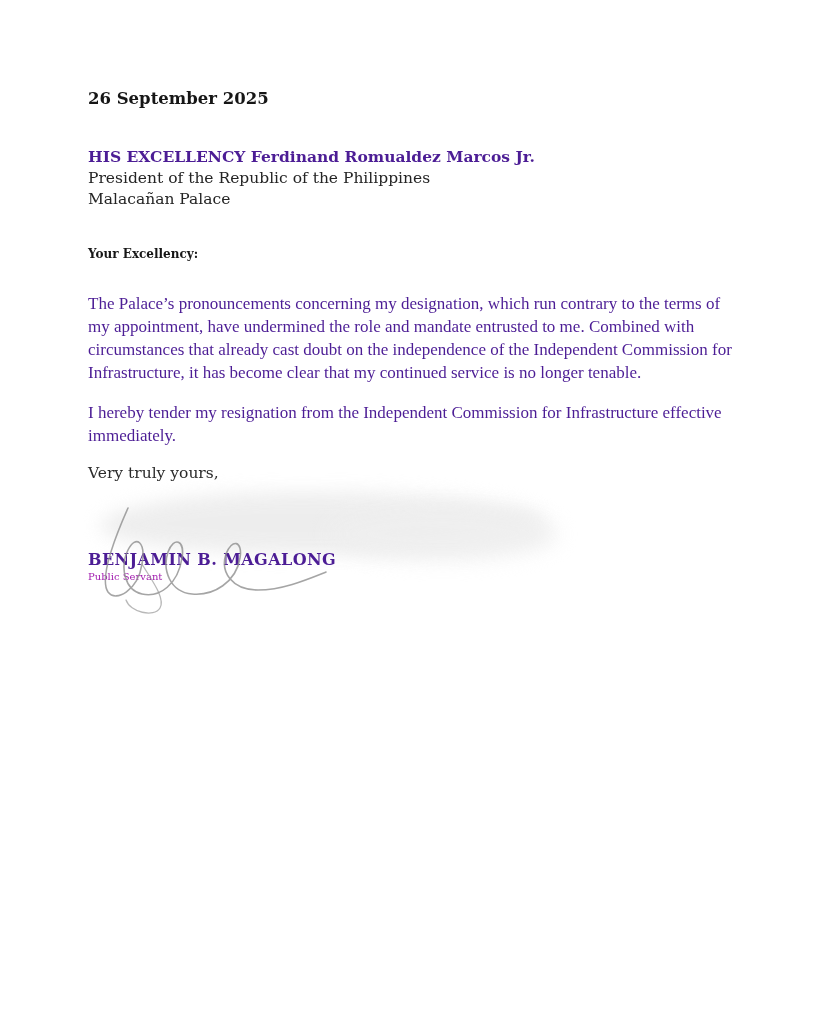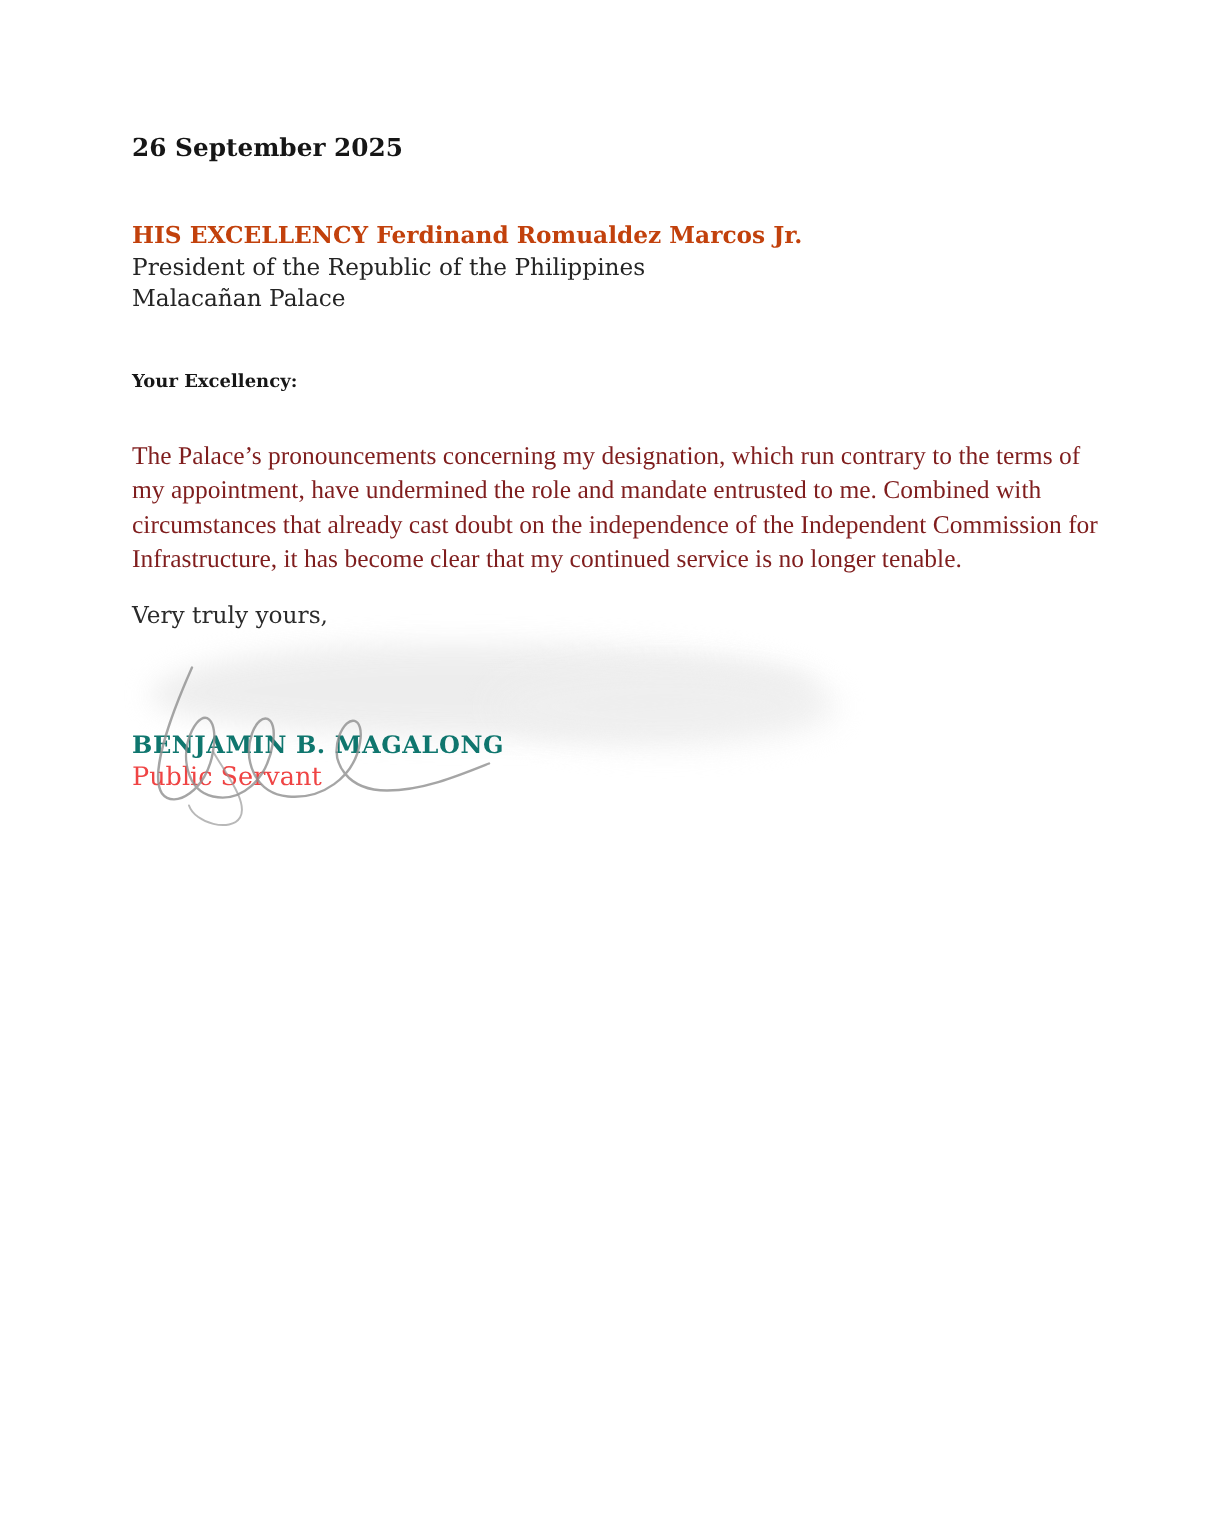--- a/index.html
+++ b/index.html
@@ -31,34 +31,34 @@
   }
   .recipient-block {
     margin-top: 37px;
     font-family: "DejaVu Serif", serif;
     font-size: 15.5px;
     line-height: 21.5px;
     color: #242424;
   }
   .recipient-line-bold {
     font-weight: bold;
-    color: #c2410c;
+    color: #4c1d95;
   }
   .salutation {
     margin-top: 36px;
     font-family: "DejaVu Serif", serif;
     font-weight: bold;
     font-size: 12px;
     color: #161616;
   }
   .body-block {
     margin-top: 31px;
     font-size: 17px;
     line-height: 23px;
-    color: #7f1d1d;
+    color: #4c1d95;
   }
   .body-block p {
     margin: 0 0 17px 0;
   }
   .closing-block {
     margin-top: 16px;
     font-family: "DejaVu Serif", serif;
     font-size: 15.5px;
     color: #2a2a2a;
   }
@@ -99,49 +99,50 @@
     z-index: 2;
     pointer-events: none;
   }
   .signatory-name {
     position: relative;
     z-index: 1;
     font-family: "DejaVu Serif", serif;
     font-weight: bold;
     font-size: 16px;
     letter-spacing: 0.4px;
-    color: #0f766e;
+    color: #4c1d95;
   }
   .signatory-title {
     position: relative;
     z-index: 1;
     font-family: "DejaVu Serif", serif;
-    font-size: 17px;
+    font-size: 10px;
     margin-top: 2px;
-    color: #ef4444;
+    color: #a21caf;
   }
 </style>
 </head>
 <body>
 
 <div class="page">
   <div class="content">
 
     <div class="date-line">26 September 2025</div>
 
     <div class="recipient-block">
       <div class="recipient-line-bold">HIS EXCELLENCY Ferdinand Romualdez Marcos Jr.</div>
       <div>President of the Republic of the Philippines</div>
       <div>Malacañan Palace</div>
     </div>
 
     <div class="salutation">Your Excellency:</div>
 
     <div class="body-block">
       <p>The Palace’s pronouncements concerning my designation, which run contrary to the terms of my appointment, have undermined the role and mandate entrusted to me. Combined with circumstances that already cast doubt on the independence of the Independent Commission for Infrastructure, it has become clear that my continued service is no longer tenable.</p>
+      <p>I hereby tender my resignation from the Independent Commission for Infrastructure effective immediately.</p>
     </div>
 
     <div class="closing-block">Very truly yours,</div>
 
     <div class="signature-area">
       <div class="signature-blob"></div>
       <div class="signature-blob2"></div>
       <svg class="signature-scribble" viewBox="0 0 400 110" xmlns="http://www.w3.org/2000/svg">
         <path d="M38,2 C22,38 10,74 18,86 C26,97 48,84 52,58 C56,36 46,28 38,44 C30,60 34,84 52,88 C70,92 88,78 92,52 C95,34 84,30 78,46 C72,64 80,86 102,88 C124,90 146,76 150,52 C153,35 142,32 136,48 C130,66 142,84 168,84 C192,84 216,74 236,66" fill="none" stroke="#8f8f8f" stroke-width="1.6" stroke-linecap="round" opacity="0.8"></path>
         <path d="M52,58 C60,72 76,92 70,102 C64,112 40,106 36,94" fill="none" stroke="#9a9a9a" stroke-width="1.3" stroke-linecap="round" opacity="0.7"></path>

